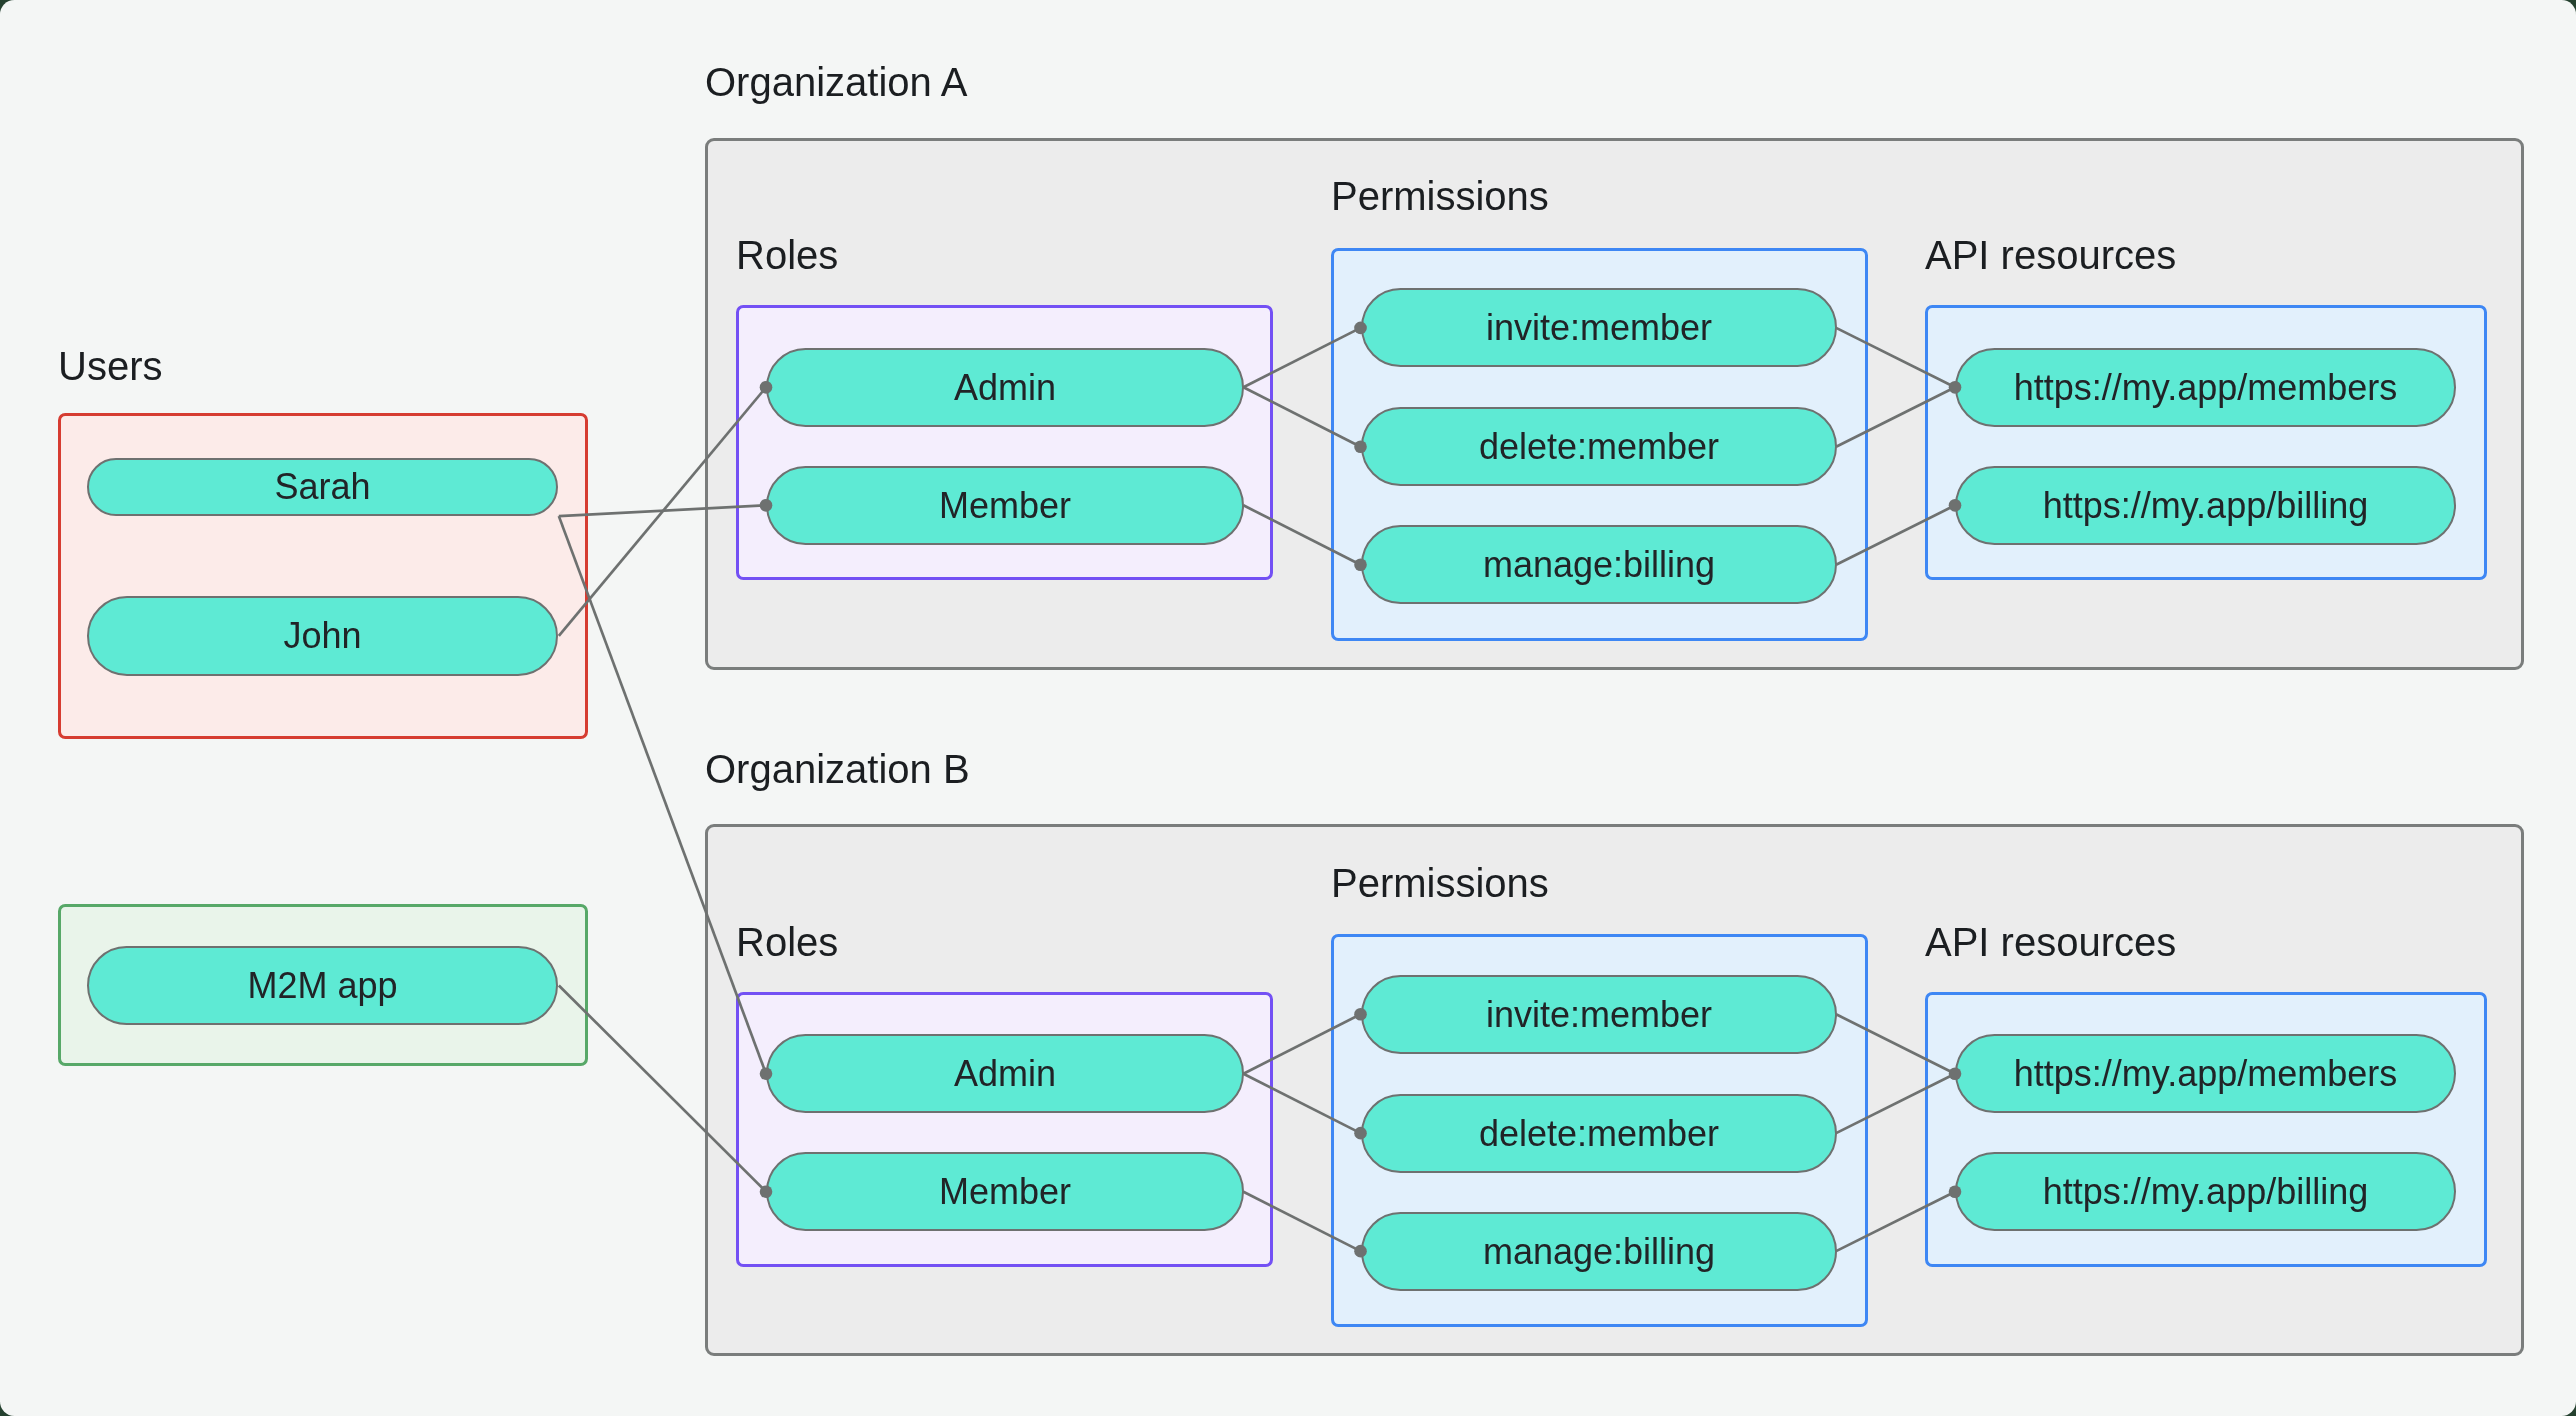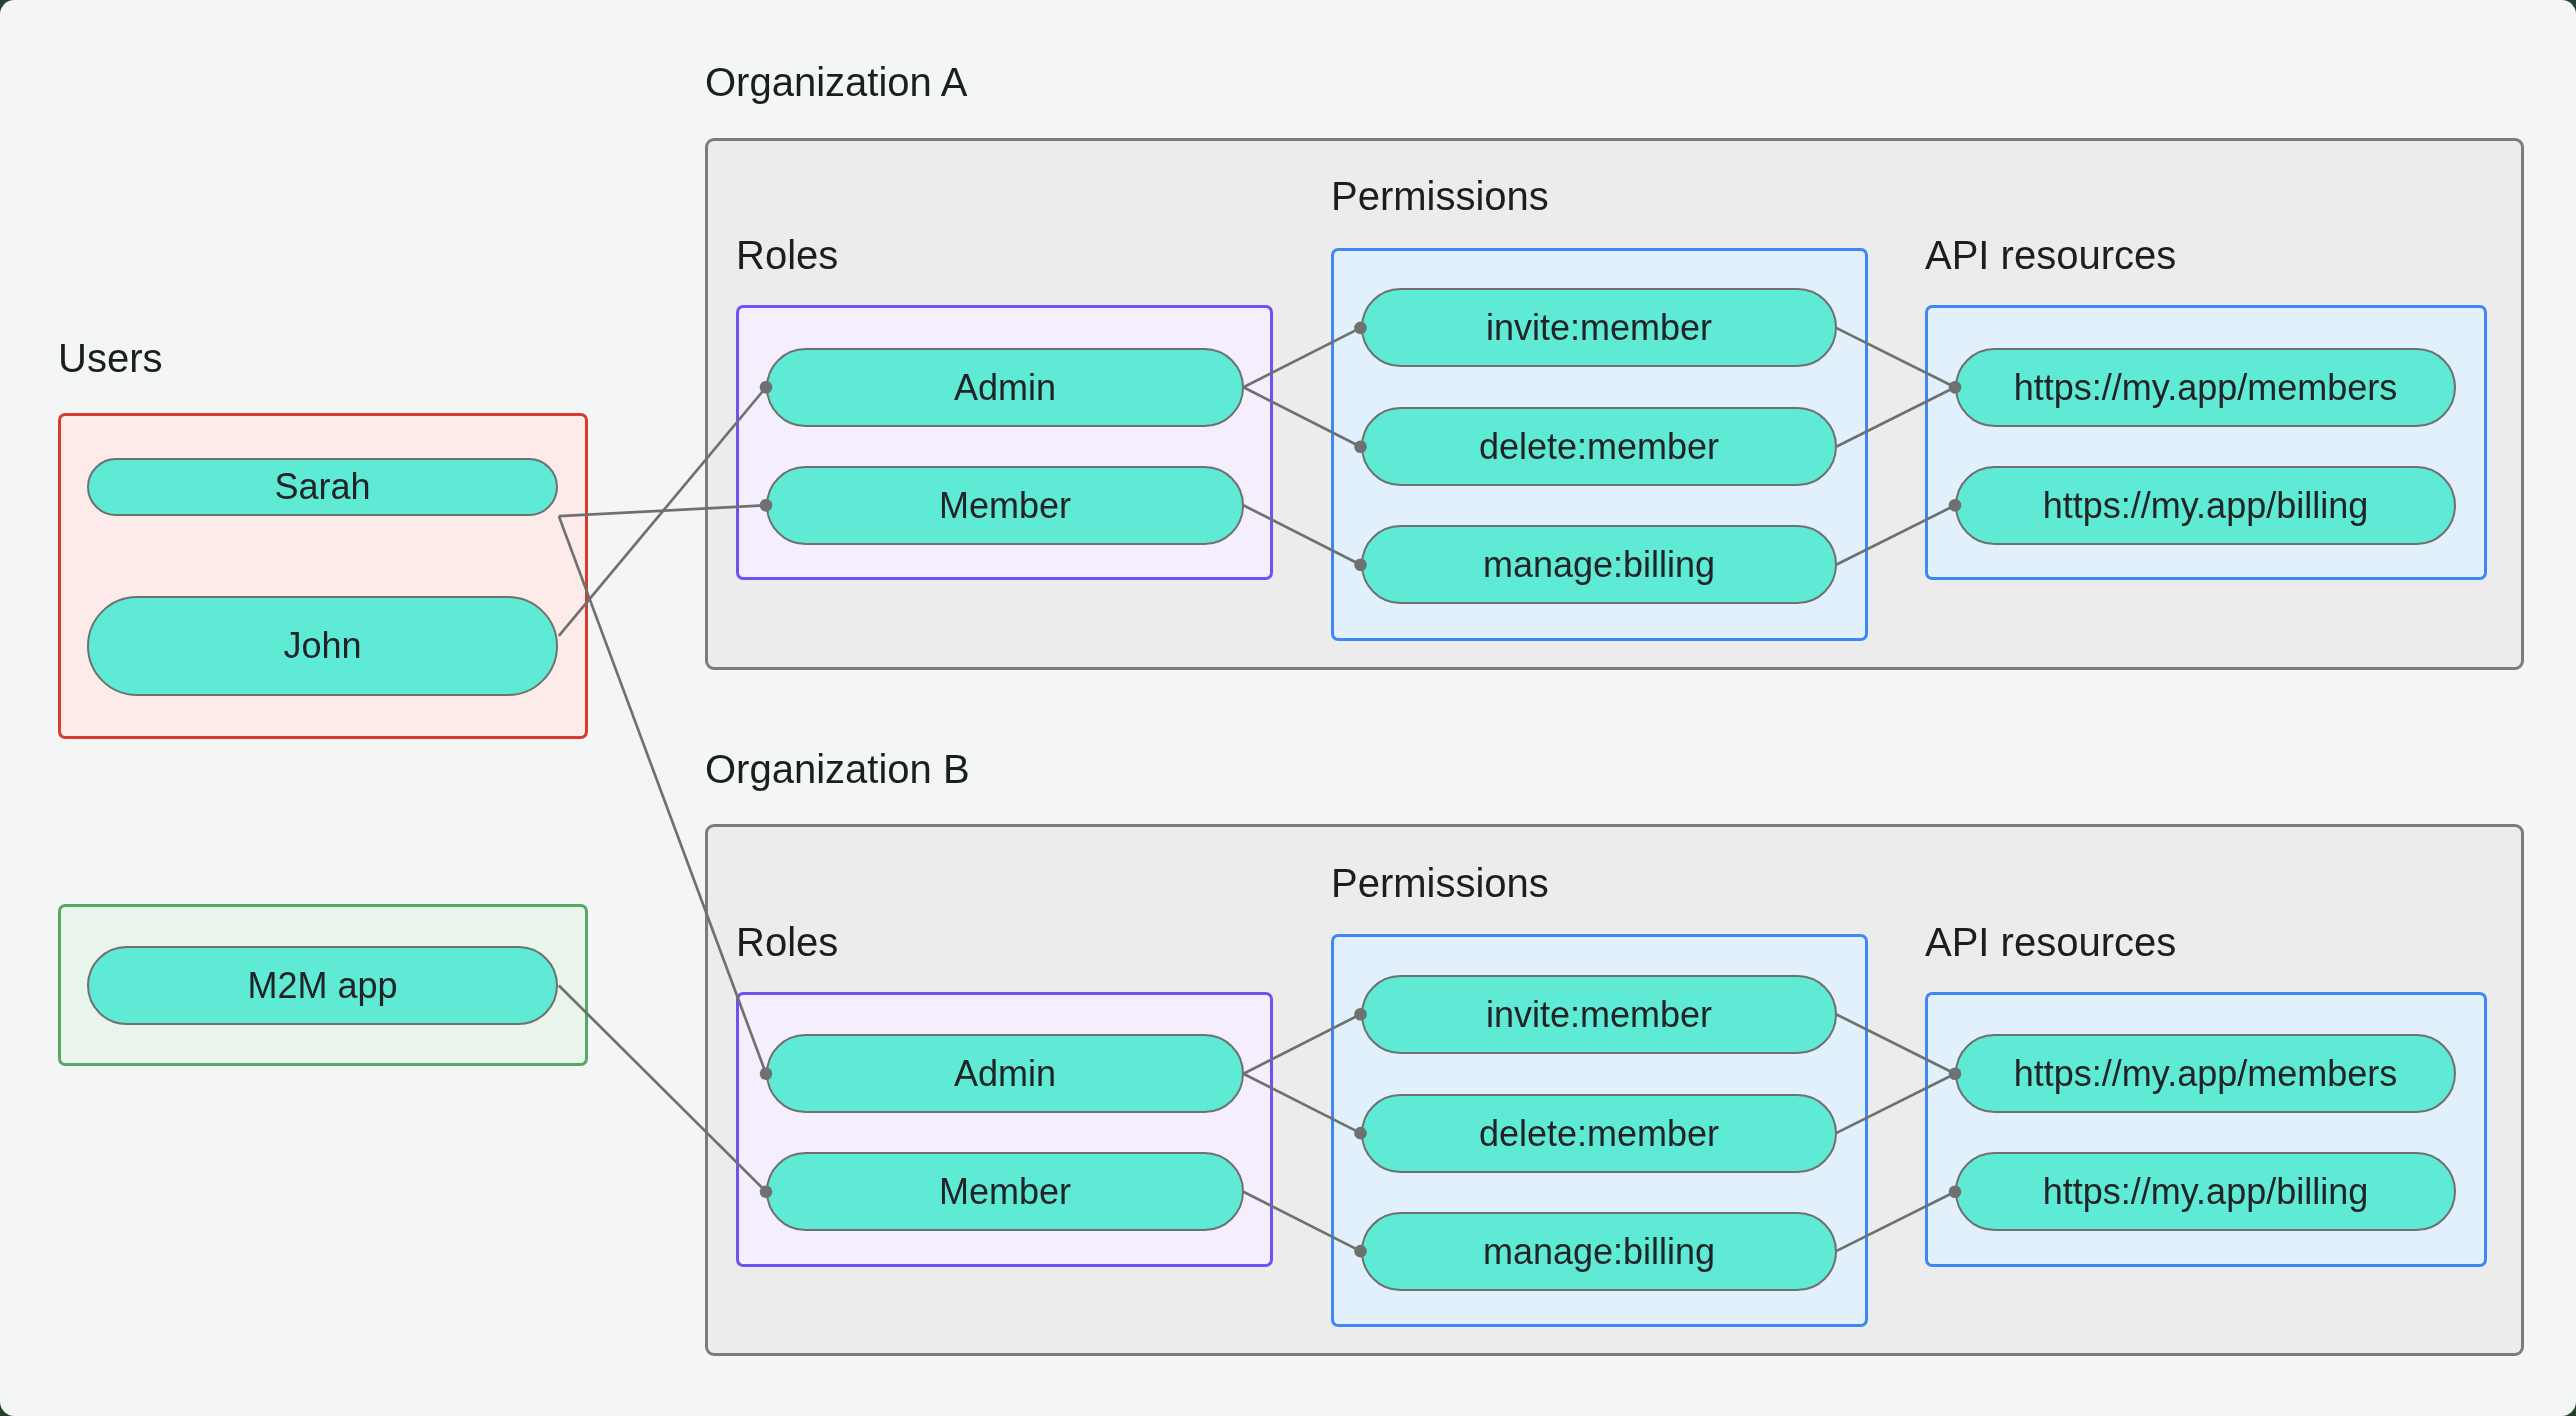--- a/index.html
+++ b/index.html
@@ -36,34 +36,34 @@
   <div class="group g-green" style="left:58px;top:904px;width:530px;height:162px"></div>
 
   <div class="group g-purple" style="left:736px;top:305px;width:537px;height:275px"></div>
   <div class="group g-blue" style="left:1331px;top:248px;width:537px;height:393px"></div>
   <div class="group g-blue" style="left:1925px;top:305px;width:562px;height:275px"></div>
 
   <div class="group g-purple" style="left:736px;top:992px;width:537px;height:275px"></div>
   <div class="group g-blue" style="left:1331px;top:934px;width:537px;height:393px"></div>
   <div class="group g-blue" style="left:1925px;top:992px;width:562px;height:275px"></div>
 
-  <div class="label" style="left:58px;top:335px">Users</div>
+  <div class="label" style="left:58px;top:343px">Users</div>
 
   <div class="label" style="left:705px;top:59px">Organization A</div>
   <div class="label" style="left:736px;top:232px">Roles</div>
   <div class="label" style="left:1331px;top:173px">Permissions</div>
   <div class="label" style="left:1925px;top:232px">API resources</div>
 
   <div class="label" style="left:705px;top:746px">Organization B</div>
   <div class="label" style="left:736px;top:919px">Roles</div>
   <div class="label" style="left:1331px;top:860px">Permissions</div>
   <div class="label" style="left:1925px;top:919px">API resources</div>
 
   <div class="node" style="left:87px;top:458px;width:471px;height:58px">Sarah</div>
-  <div class="node" style="left:87px;top:596px;width:471px;height:100px">John</div>
+  <div class="node" style="left:87px;top:596px;width:471px;height:80px">John</div>
   <div class="node" style="left:87px;top:946px;width:471px;height:79px">M2M app</div>
 
   <div class="node" style="left:766px;top:348px;width:478px;height:79px">Admin</div>
   <div class="node" style="left:766px;top:466px;width:478px;height:79px">Member</div>
   <div class="node" style="left:1361px;top:288px;width:476px;height:79px">invite:member</div>
   <div class="node" style="left:1361px;top:407px;width:476px;height:79px">delete:member</div>
   <div class="node" style="left:1361px;top:525px;width:476px;height:79px">manage:billing</div>
   <div class="node" style="left:1955px;top:348px;width:501px;height:79px">https://my.app/members</div>
   <div class="node" style="left:1955px;top:466px;width:501px;height:79px">https://my.app/billing</div>
 

